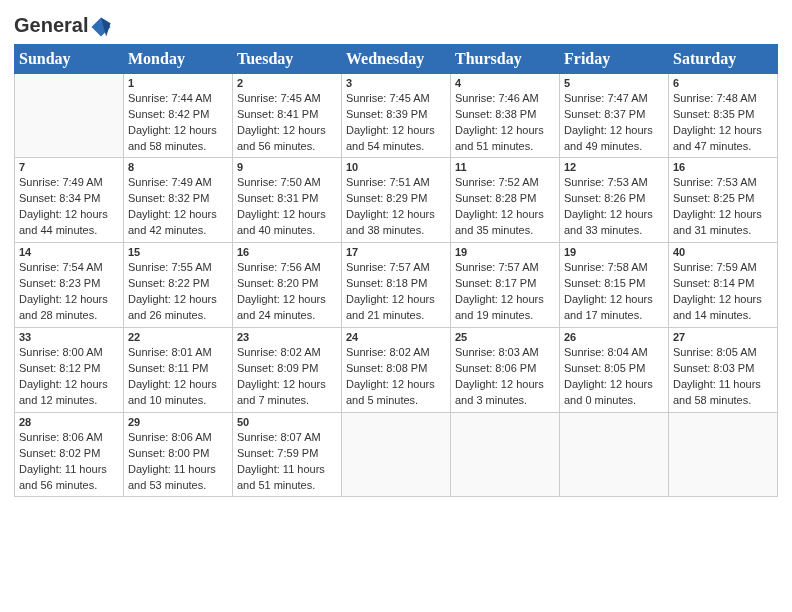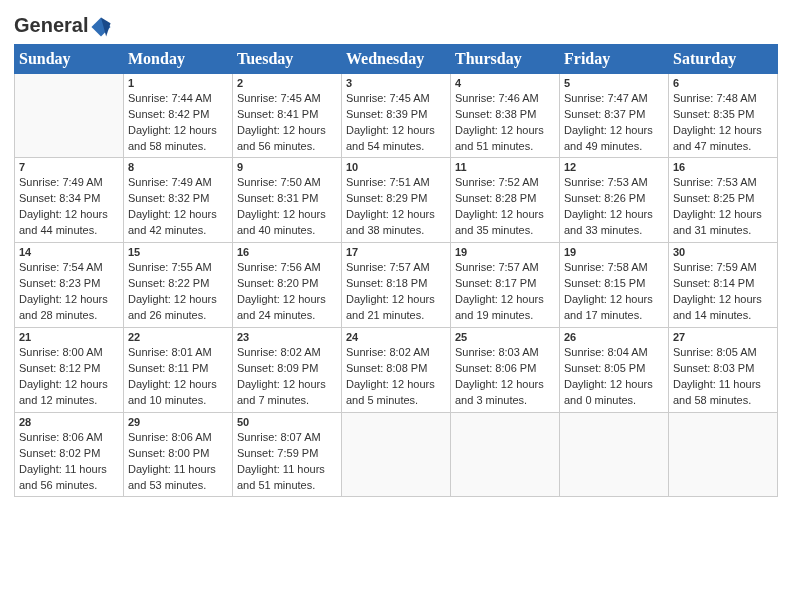--- a/index.html
+++ b/index.html
@@ -130,24 +130,24 @@
           <td><span class="day-num">12</span><span class="cell-text">Sunrise: 7:53 AM<br>Sunset: 8:26 PM<br>Daylight: 12 hours<br>and 33 minutes.</span></td>
           <td><span class="day-num">16</span><span class="cell-text">Sunrise: 7:53 AM<br>Sunset: 8:25 PM<br>Daylight: 12 hours<br>and 31 minutes.</span></td>
         </tr>
         <tr>
           <td><span class="day-num">14</span><span class="cell-text">Sunrise: 7:54 AM<br>Sunset: 8:23 PM<br>Daylight: 12 hours<br>and 28 minutes.</span></td>
           <td><span class="day-num">15</span><span class="cell-text">Sunrise: 7:55 AM<br>Sunset: 8:22 PM<br>Daylight: 12 hours<br>and 26 minutes.</span></td>
           <td><span class="day-num">16</span><span class="cell-text">Sunrise: 7:56 AM<br>Sunset: 8:20 PM<br>Daylight: 12 hours<br>and 24 minutes.</span></td>
           <td><span class="day-num">17</span><span class="cell-text">Sunrise: 7:57 AM<br>Sunset: 8:18 PM<br>Daylight: 12 hours<br>and 21 minutes.</span></td>
           <td><span class="day-num">19</span><span class="cell-text">Sunrise: 7:57 AM<br>Sunset: 8:17 PM<br>Daylight: 12 hours<br>and 19 minutes.</span></td>
           <td><span class="day-num">19</span><span class="cell-text">Sunrise: 7:58 AM<br>Sunset: 8:15 PM<br>Daylight: 12 hours<br>and 17 minutes.</span></td>
-          <td><span class="day-num">30</span><span class="cell-text">Sunrise: 7:59 AM<br>Sunset: 8:14 PM<br>Daylight: 12 hours<br>and 14 minutes.</span></td>
+          <td><span class="day-num">40</span><span class="cell-text">Sunrise: 7:59 AM<br>Sunset: 8:14 PM<br>Daylight: 12 hours<br>and 14 minutes.</span></td>
         </tr>
         <tr>
-          <td><span class="day-num">21</span><span class="cell-text">Sunrise: 8:00 AM<br>Sunset: 8:12 PM<br>Daylight: 12 hours<br>and 12 minutes.</span></td>
+          <td><span class="day-num">33</span><span class="cell-text">Sunrise: 8:00 AM<br>Sunset: 8:12 PM<br>Daylight: 12 hours<br>and 12 minutes.</span></td>
           <td><span class="day-num">22</span><span class="cell-text">Sunrise: 8:01 AM<br>Sunset: 8:11 PM<br>Daylight: 12 hours<br>and 10 minutes.</span></td>
           <td><span class="day-num">23</span><span class="cell-text">Sunrise: 8:02 AM<br>Sunset: 8:09 PM<br>Daylight: 12 hours<br>and 7 minutes.</span></td>
           <td><span class="day-num">24</span><span class="cell-text">Sunrise: 8:02 AM<br>Sunset: 8:08 PM<br>Daylight: 12 hours<br>and 5 minutes.</span></td>
           <td><span class="day-num">25</span><span class="cell-text">Sunrise: 8:03 AM<br>Sunset: 8:06 PM<br>Daylight: 12 hours<br>and 3 minutes.</span></td>
           <td><span class="day-num">26</span><span class="cell-text">Sunrise: 8:04 AM<br>Sunset: 8:05 PM<br>Daylight: 12 hours<br>and 0 minutes.</span></td>
           <td><span class="day-num">27</span><span class="cell-text">Sunrise: 8:05 AM<br>Sunset: 8:03 PM<br>Daylight: 11 hours<br>and 58 minutes.</span></td>
         </tr>
         <tr>
           <td><span class="day-num">28</span><span class="cell-text">Sunrise: 8:06 AM<br>Sunset: 8:02 PM<br>Daylight: 11 hours<br>and 56 minutes.</span></td>
           <td><span class="day-num">29</span><span class="cell-text">Sunrise: 8:06 AM<br>Sunset: 8:00 PM<br>Daylight: 11 hours<br>and 53 minutes.</span></td>

